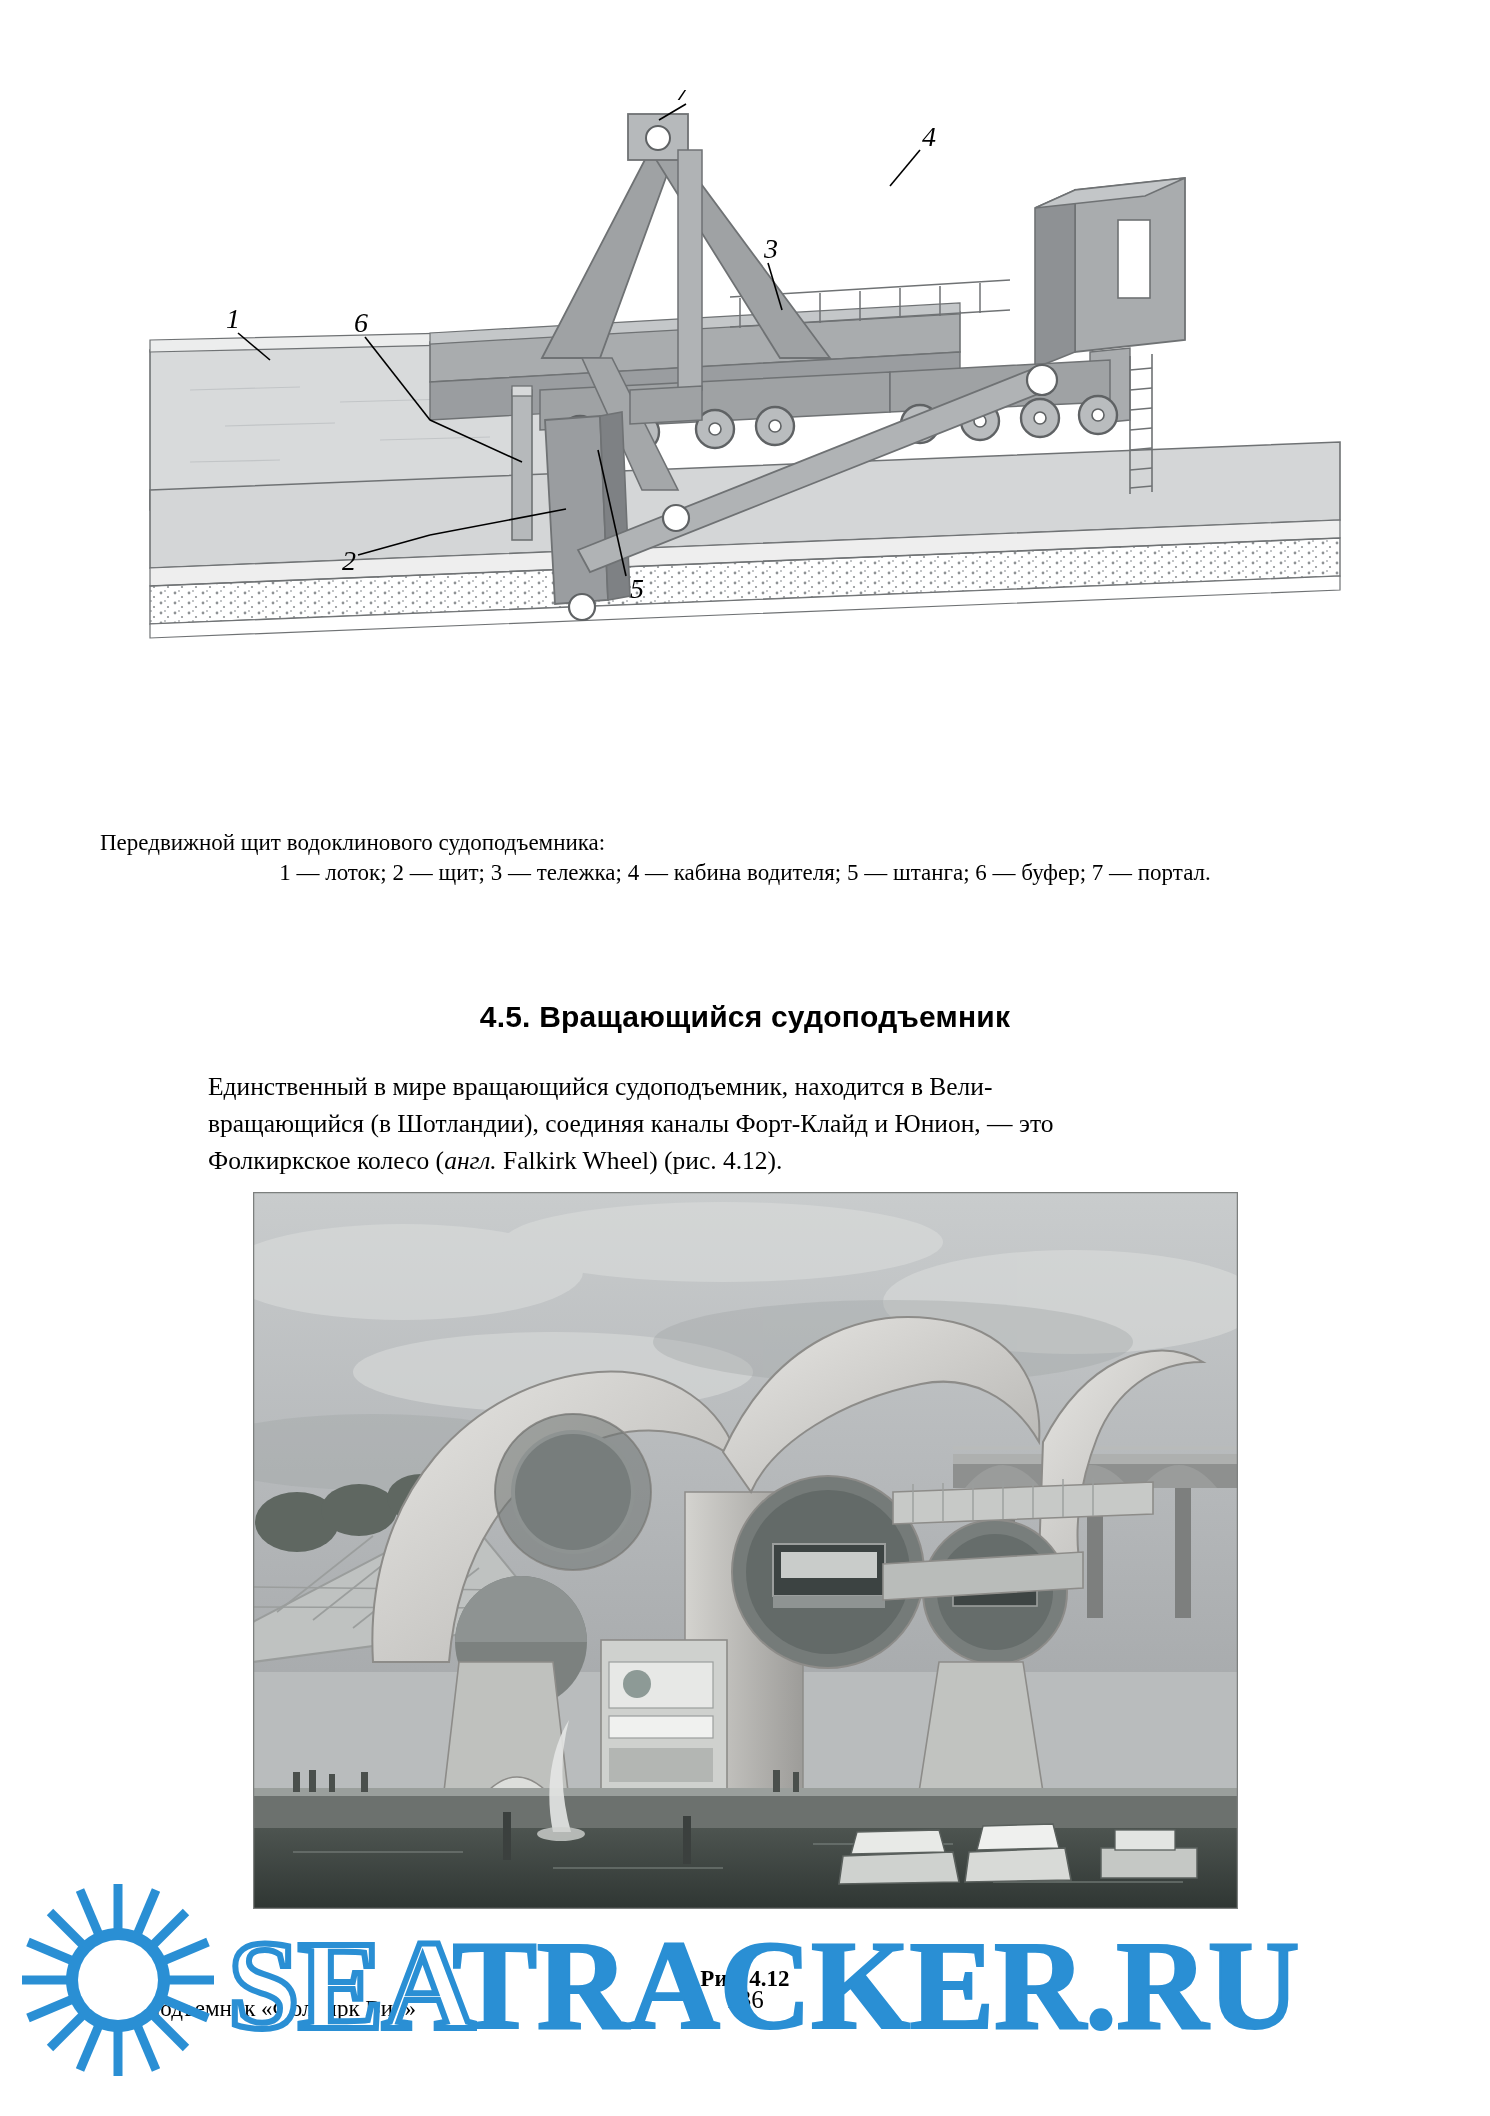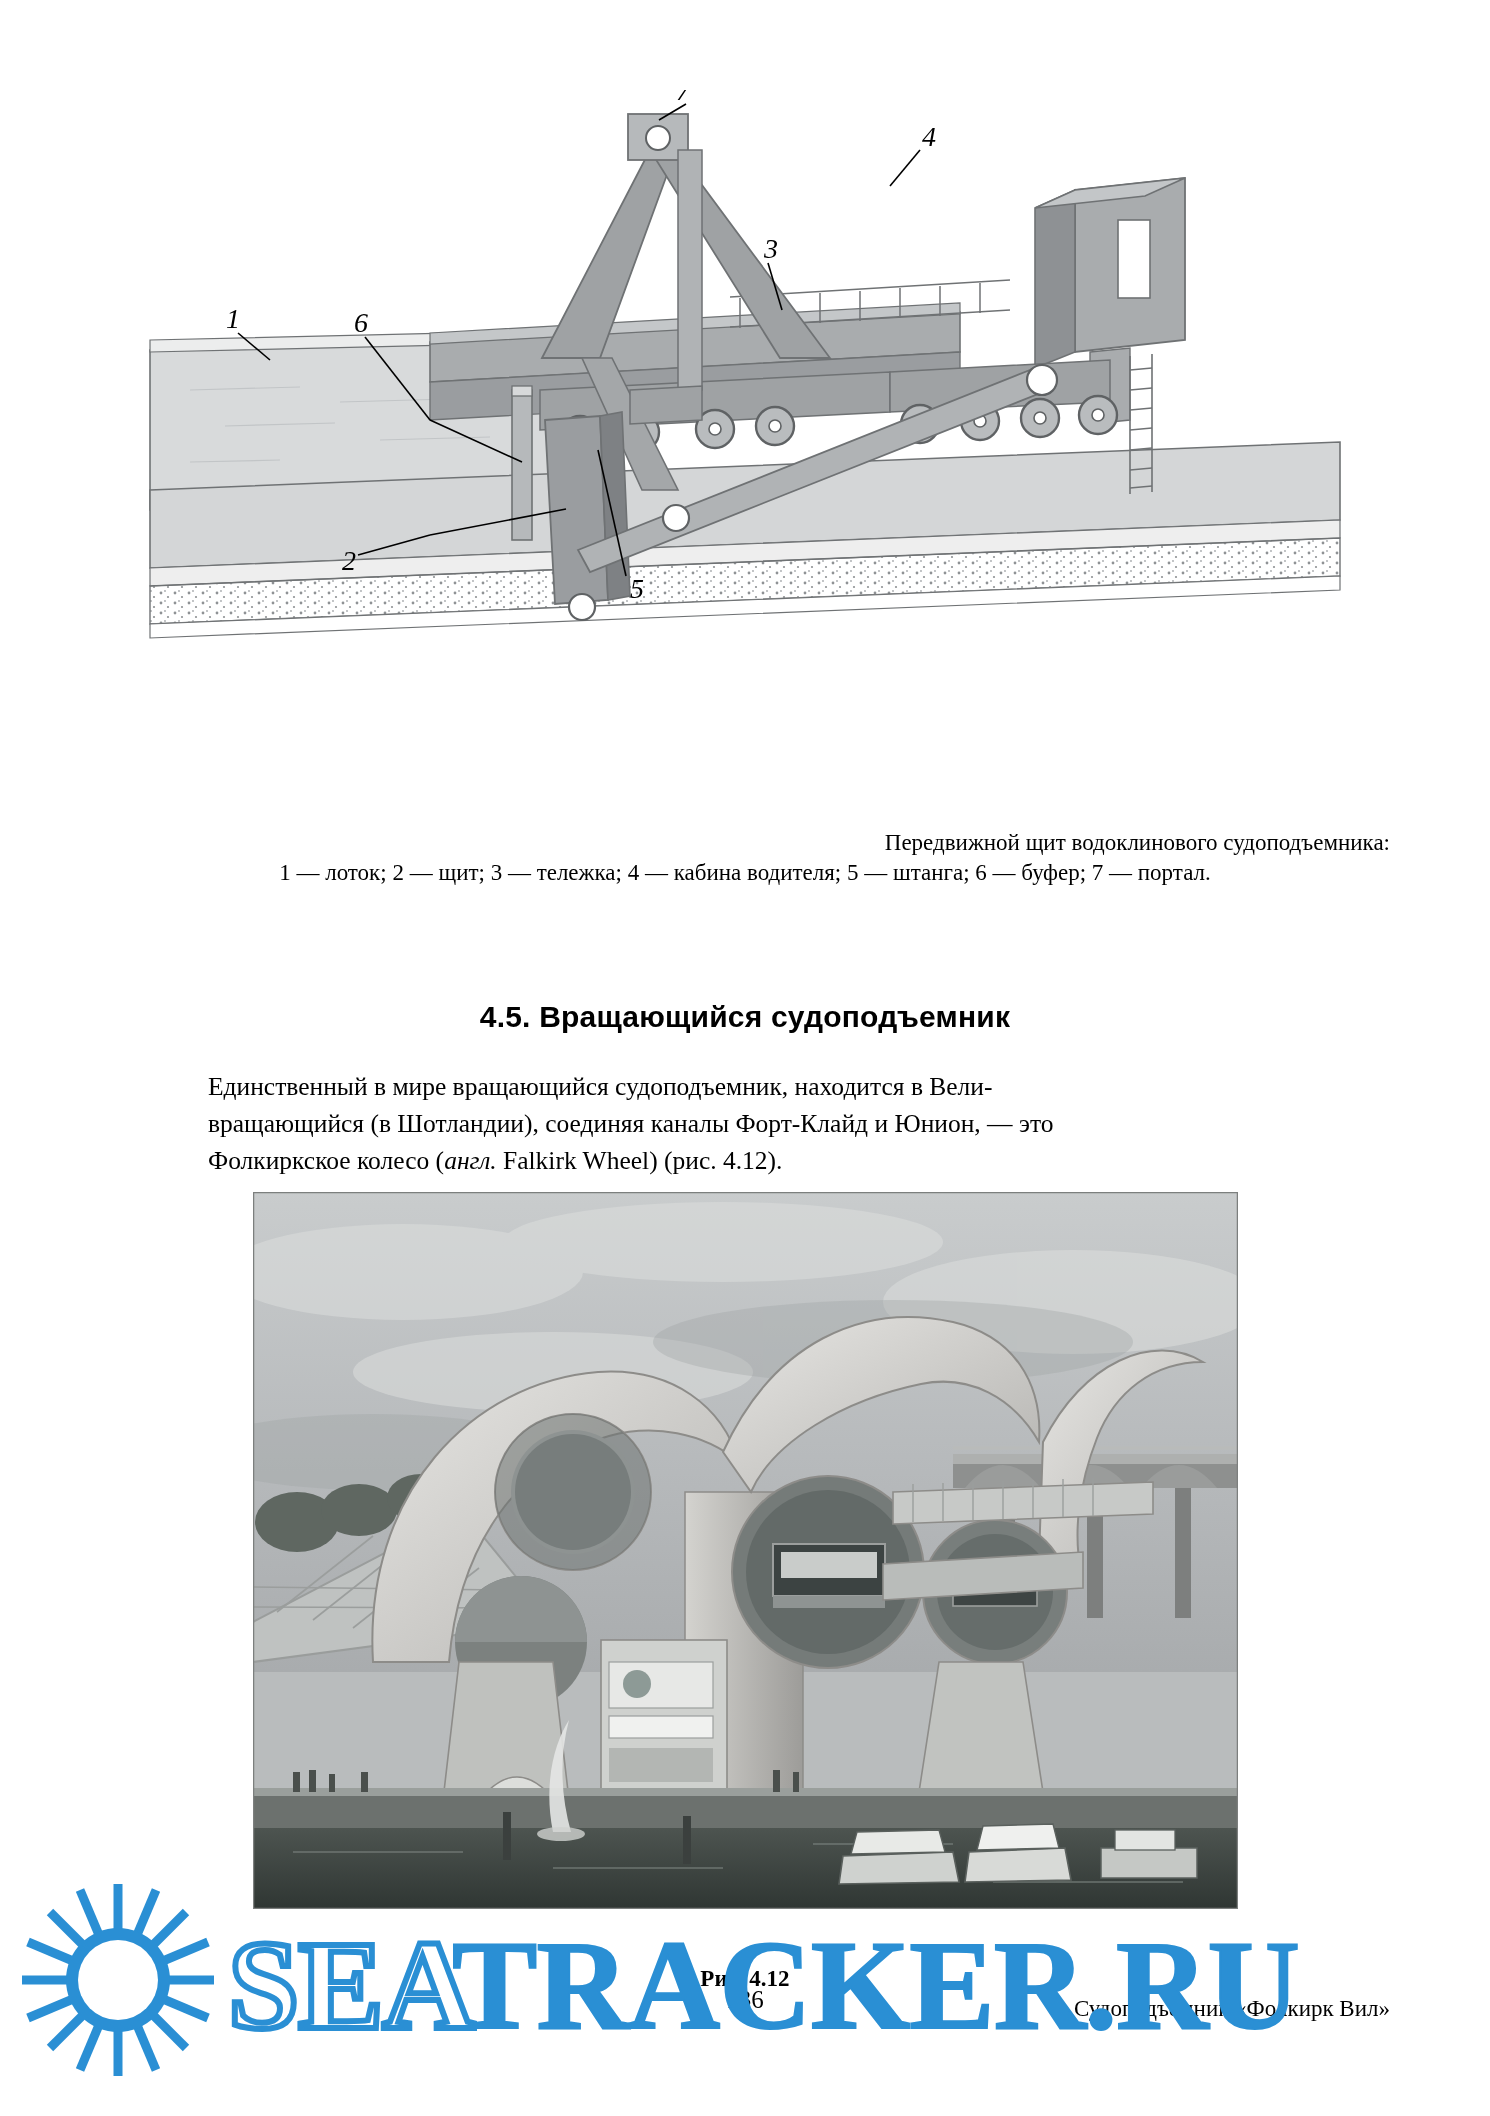--- a/index.html
+++ b/index.html
@@ -33,21 +33,21 @@
   .fig411 svg { display: block; }
 
   
   .cap-title {
     text-align: center;
     font-weight: bold;
     font-size: 23px;
     line-height: 30px;
   }
   .cap-sub {
-    text-align: right;
+    text-align: left;
     font-size: 23px;
     line-height: 30px;
   }
   .cap-legend {
     text-align: center;
     font-size: 23px;
     line-height: 30px;
   }
 
   #fig411-caption {

